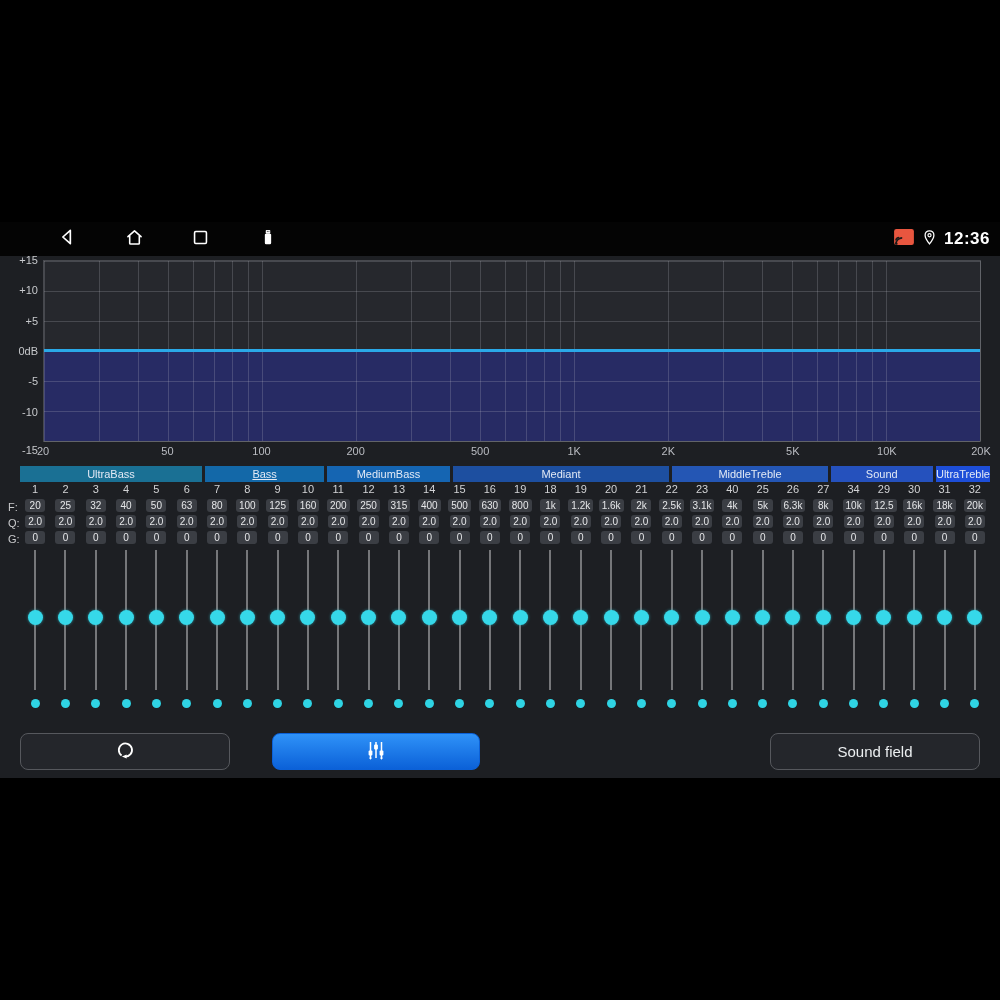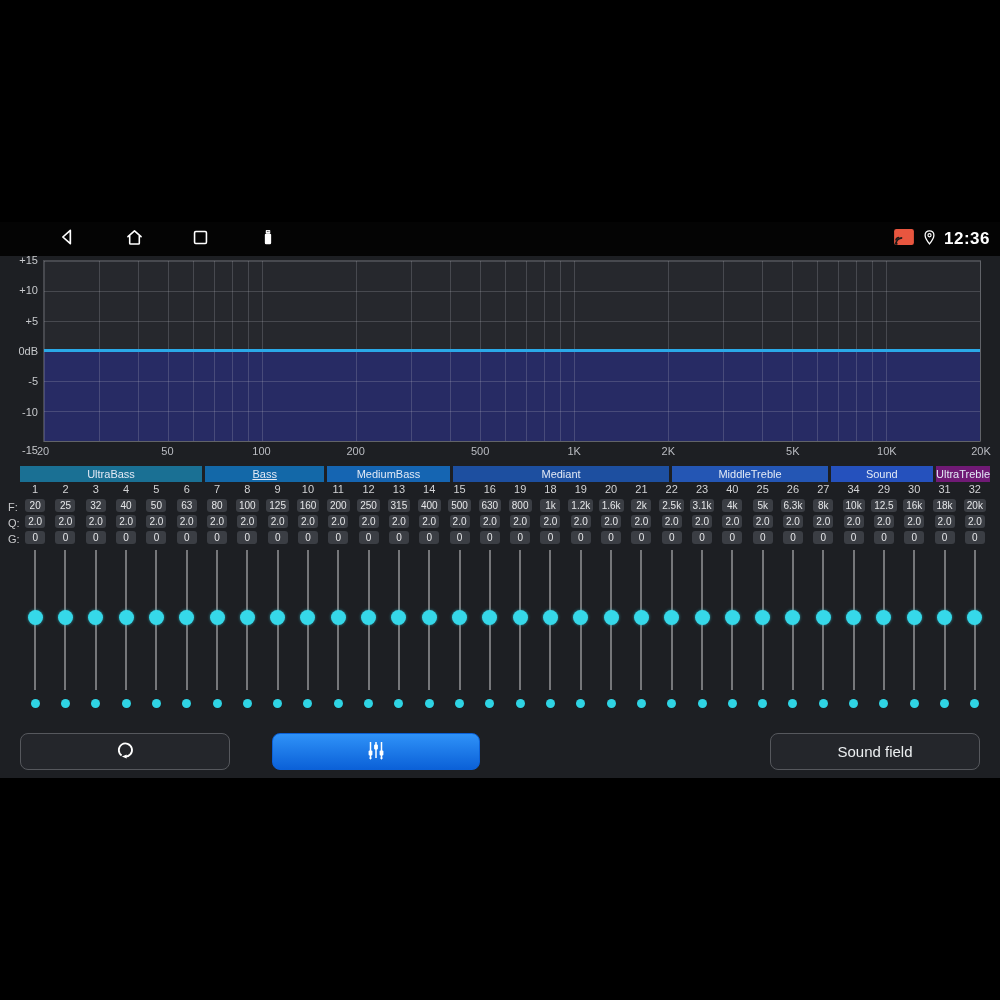--- a/index.html
+++ b/index.html
@@ -13,21 +13,21 @@
   
   .plot{position:absolute;left:43px;top:38px;width:938px;height:182px;background:#26282d;
     border:1px solid #47494e;box-sizing:border-box;}
   .gridv{position:absolute;top:0;bottom:0;width:1px;background:rgba(190,192,202,.22);}
   .gridh{position:absolute;left:0;right:0;height:1px;background:rgba(190,192,202,.22);}
   .fill{position:absolute;left:0;right:0;top:50%;bottom:0;background:#272b64;}
   .zeroline{position:absolute;left:0;right:0;top:calc(50% - 2px);height:3px;background:#2aa9e8;z-index:3;}
   .ylab{position:absolute;width:36px;left:2px;text-align:right;font-size:11px;color:#c7c9cc;height:14px;line-height:14px;}
   .xlab{position:absolute;top:222px;font-size:11px;color:#babcc2;height:14px;line-height:14px;transform:translateX(-50%);}
   
-  .groups{position:absolute;left:20px;top:244px;width:970px;height:16px;display:flex;gap:3px;justify-content:flex-end;}
+  .groups{position:absolute;left:20px;top:244px;width:970px;height:16px;display:flex;gap:3px;}
   .group{height:16px;display:flex;align-items:center;justify-content:center;
     color:#e2e9f5;font-size:11px;line-height:16px;}
   
   .rowlab{position:absolute;left:8px;font-size:11px;color:#c9cacc;height:13px;line-height:13px;}
   .bands{position:absolute;left:20px;top:261px;width:970px;display:grid;grid-template-columns:repeat(32,1fr);}
   .bandcol{display:flex;flex-direction:column;align-items:center;}
   .bnum{height:13px;line-height:13px;font-size:11px;color:#d2d3d5;margin-bottom:3px;}
   .vbox{height:13px;line-height:13px;font-size:10px;color:#e6e7e9;background:#3b3e44;
     border-radius:3px;padding:0 3px;margin-bottom:3px;min-width:14px;text-align:center;}
   
@@ -162,21 +162,21 @@
       <div class="xlab" style="left: 981px;">20K</div>
     </div>
 
   <div class="groups" id="groups">
       <div class="group" style="flex-grow: 183; flex-basis: 0px; background: rgb(26, 112, 148);">UltraBass</div>
       <div class="group" style="flex-grow: 120; flex-basis: 0px; background: rgb(19, 104, 168); text-decoration: underline;">Bass</div>
       <div class="group" style="flex-grow: 123; flex-basis: 0px; background: rgb(21, 101, 178);">MediumBass</div>
       <div class="group" style="flex-grow: 218; flex-basis: 0px; background: rgb(29, 79, 160);">Mediant</div>
       <div class="group" style="flex-grow: 156; flex-basis: 0px; background: rgb(36, 86, 180);">MiddleTreble</div>
       <div class="group" style="flex-grow: 103; flex-basis: 0px; background: rgb(37, 81, 189);">Sound</div>
-      <div class="group" style="flex-grow: 53; flex-basis: 0px; background: #701a75;">UltraTreble</div>
+      <div class="group" style="flex-grow: 53; flex-basis: 0px; background: #1d4ed8;">UltraTreble</div>
     </div>
 
   <span class="rowlab" style="top:279px;">F:</span>
   <span class="rowlab" style="top:295px;">Q:</span>
   <span class="rowlab" style="top:311px;">G:</span>
 
   <div class="bands" id="bands">
       <div class="bandcol">
         <div class="bnum">1</div>
         <div class="vbox">20</div>

